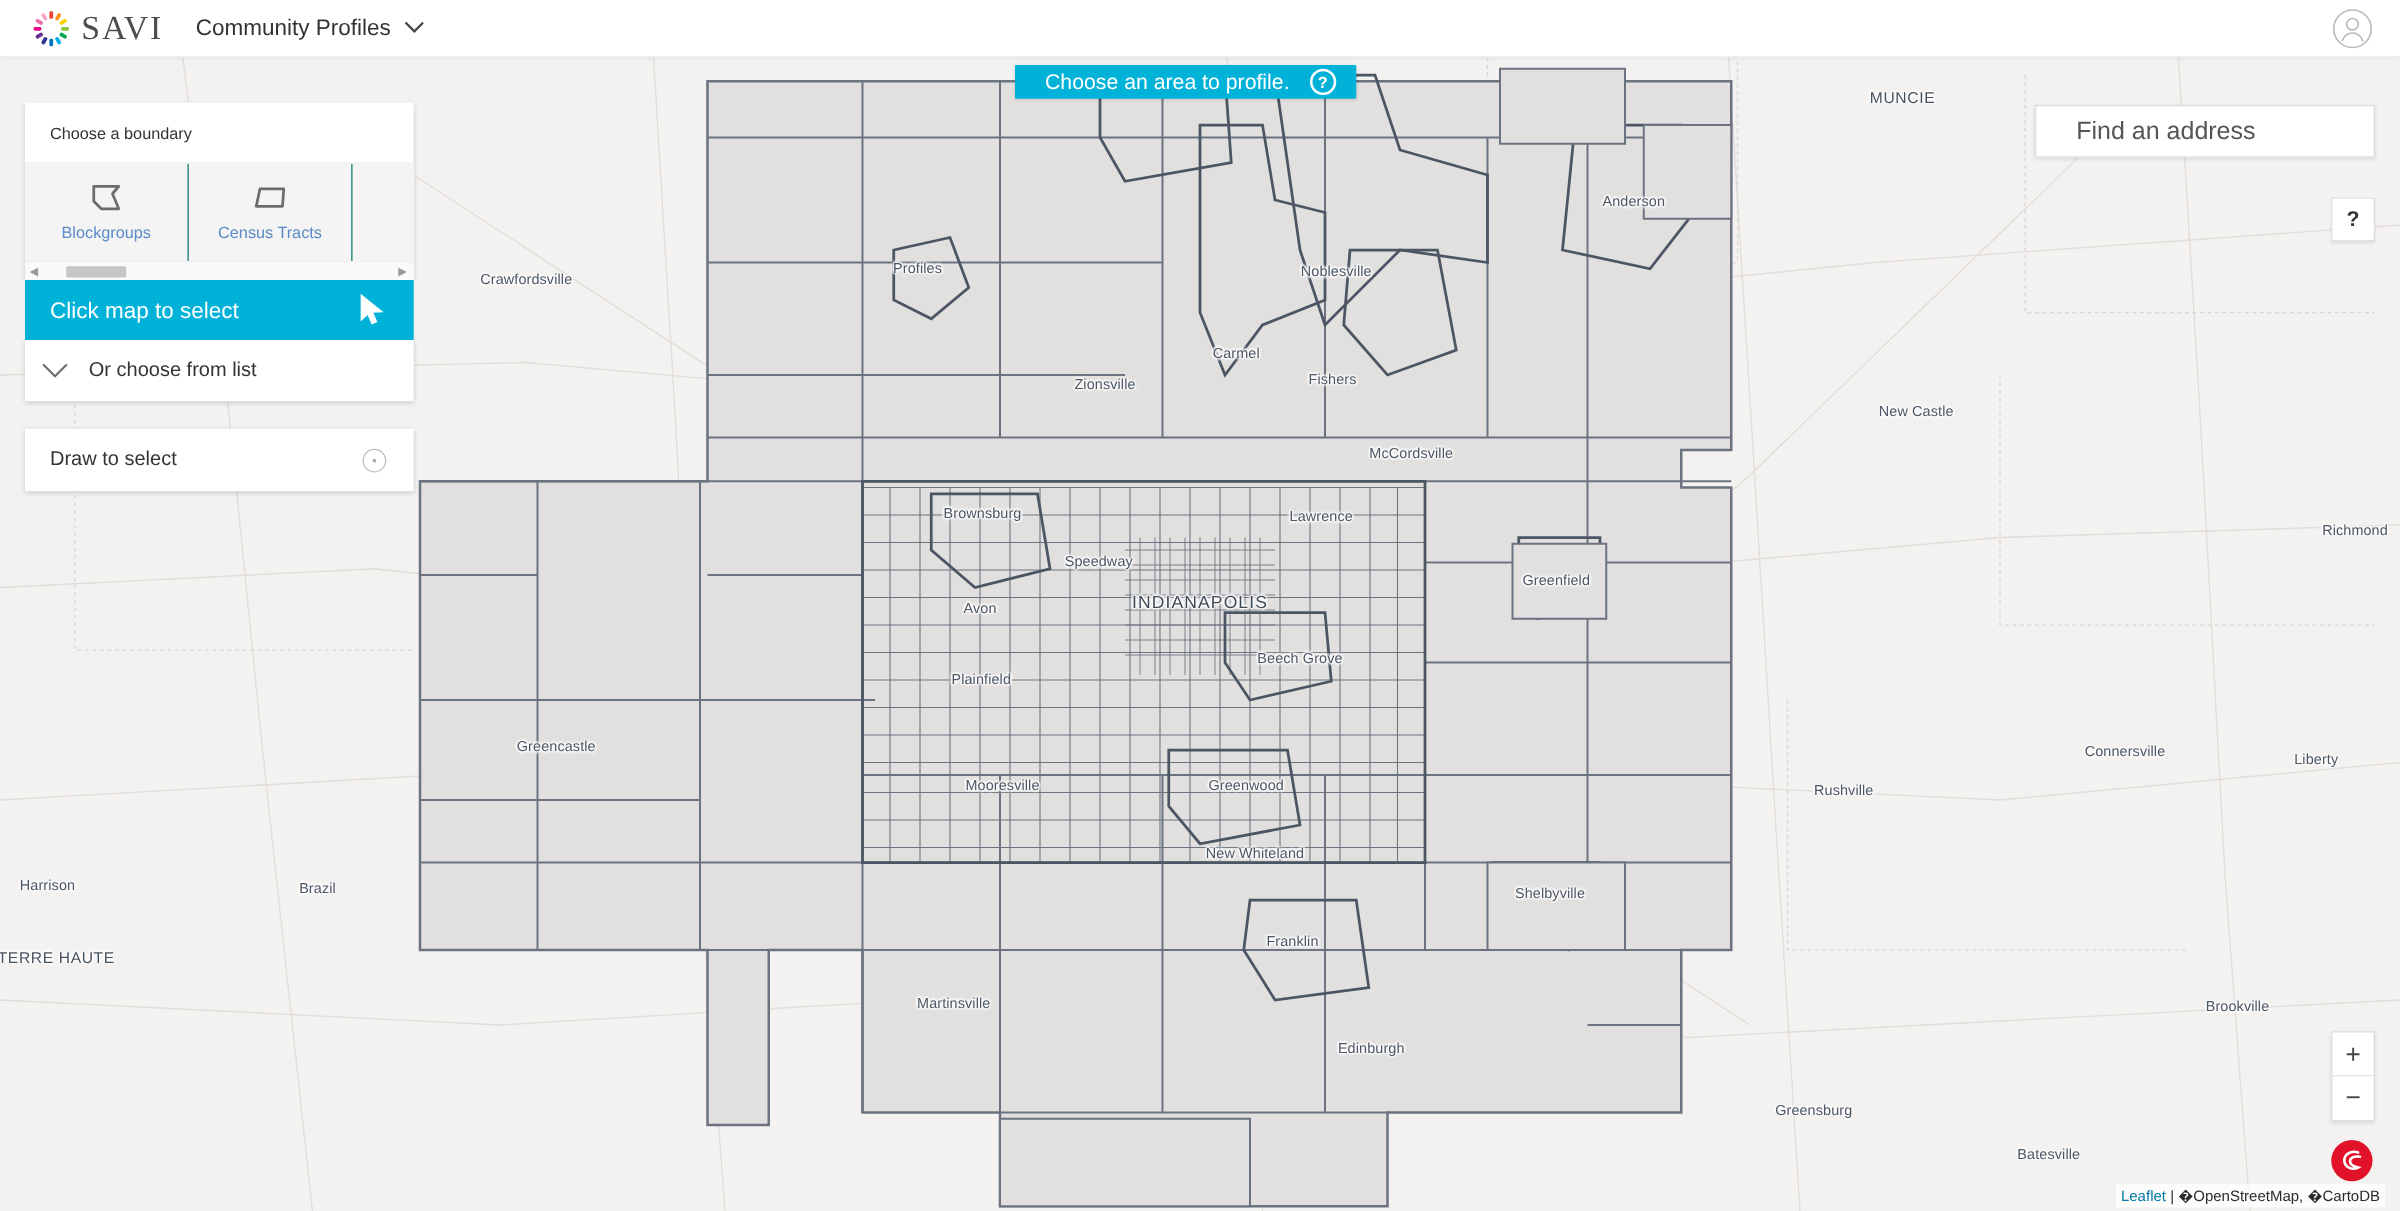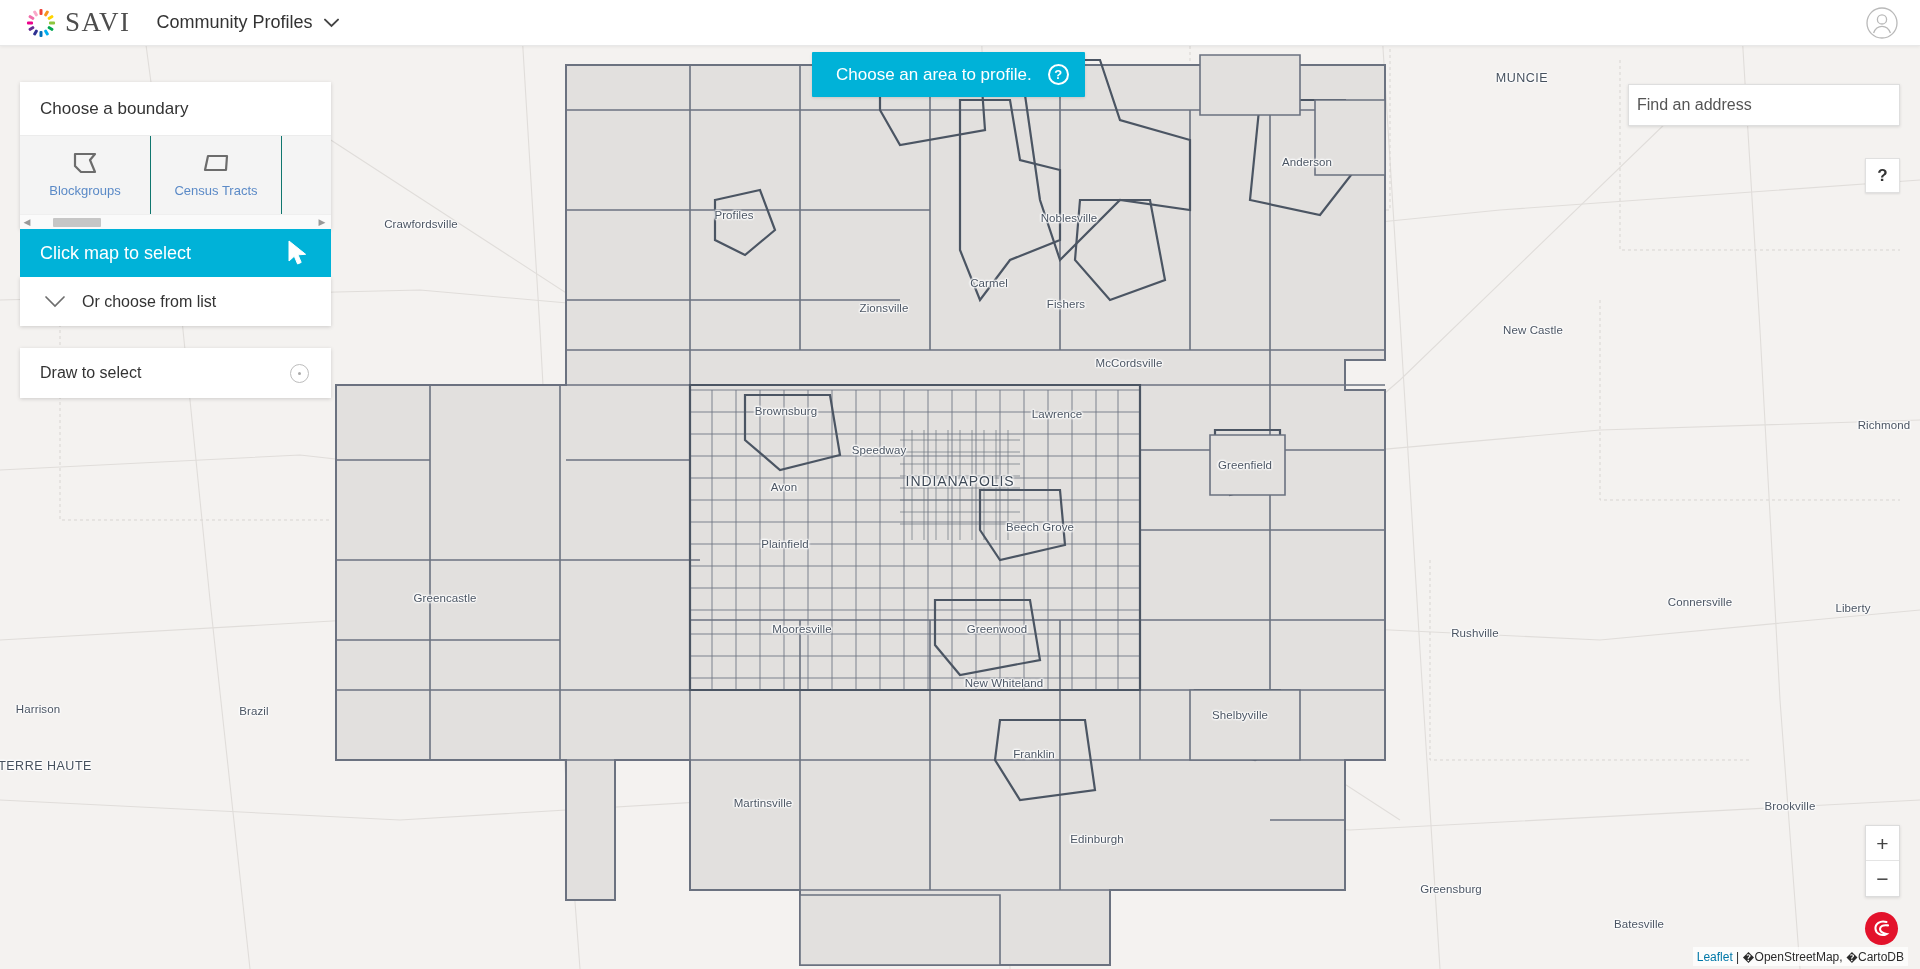--- a/index.html
+++ b/index.html
@@ -62,21 +62,21 @@
   }
   #title-caret { margin-left: 11px; display: inline-block; color: #555; }
   #account-btn {
     position: absolute; right: 22px; top: 7px;
     width: 32px; height: 32px; cursor: pointer;
   }
 
   
   #profile-banner {
     position: absolute; top: 52px; left: 812px;
-    height: 45px;
+    height: 27px;
     background: #00b2d8;
     color: #fff;
     display: flex; align-items: center;
     padding: 0 16px 0 24px;
     z-index: 55;
     font-size: 17px;
     border-radius: 1px;
     box-shadow: 0 1px 3px rgba(0,0,0,.12);
   }
   #profile-banner .help-circle {
@@ -92,21 +92,21 @@
     width: 311px; z-index: 50;
     font-size: 15px;
   }
   .card {
     background: #fff;
     box-shadow: 0 1px 4px rgba(0,0,0,.16);
   }
   #boundary-card { padding: 0; }
   #boundary-title {
     padding: 17px 20px 16px 20px;
-    font-size: 17px; color: #333;
+    font-size: 13px; color: #333;
     border-bottom: 1px solid #ececec;
   }
   #boundary-tabs-wrap {
     position: relative;
     background: #f4f4f4;
     overflow: hidden;
     height: 78px;
   }
   #boundary-tabs {
     display: flex; height: 78px;
@@ -140,21 +140,21 @@
   #click-map-btn {
     background: #00b2d8; color: #fff;
     height: 48px; display: flex; align-items: center;
     padding: 0 20px; font-size: 18px;
     position: relative; cursor: pointer;
   }
   #cursor-glyph { position: absolute; right: 22px; top: 11px; }
   #choose-list-row {
     background: #fff; height: 49px;
     display: flex; align-items: center;
-    padding: 0 24px; font-size: 16px; color: #333;
+    padding: 0 13px; font-size: 16px; color: #333;
     box-shadow: 0 1px 4px rgba(0,0,0,.16);
     cursor: pointer;
   }
   #choose-list-row .chev { margin-right: 16px; display: inline-flex; }
 
   #draw-card {
     margin-top: 22px;
     height: 50px;
     display: flex; align-items: center; justify-content: space-between;
     padding: 0 22px 0 20px;
@@ -172,21 +172,21 @@
   #address-search {
     position: absolute; right: 20px; top: 84px;
     width: 272px; height: 42px;
     background: #fff; border: 1px solid #dedede;
     z-index: 50;
     box-shadow: 0 1px 3px rgba(0,0,0,.12);
   }
   #address-input {
     width: 100%; height: 100%;
     border: 0; outline: none;
-    padding: 0 8px; font-size: 16px;
+    padding: 0 32px; font-size: 20px;
     font-family: "Liberation Sans", sans-serif;
     color: #333; background: transparent;
   }
   #address-input::placeholder { color: #555; opacity: 1; }
   #help-btn {
     position: absolute; right: 20px; top: 158px;
     width: 35px; height: 35px;
     background: #fff; border: 1px solid #e0e0e0;
     display: flex; align-items: center; justify-content: center;
     font-size: 17px; font-weight: bold; color: #333;

